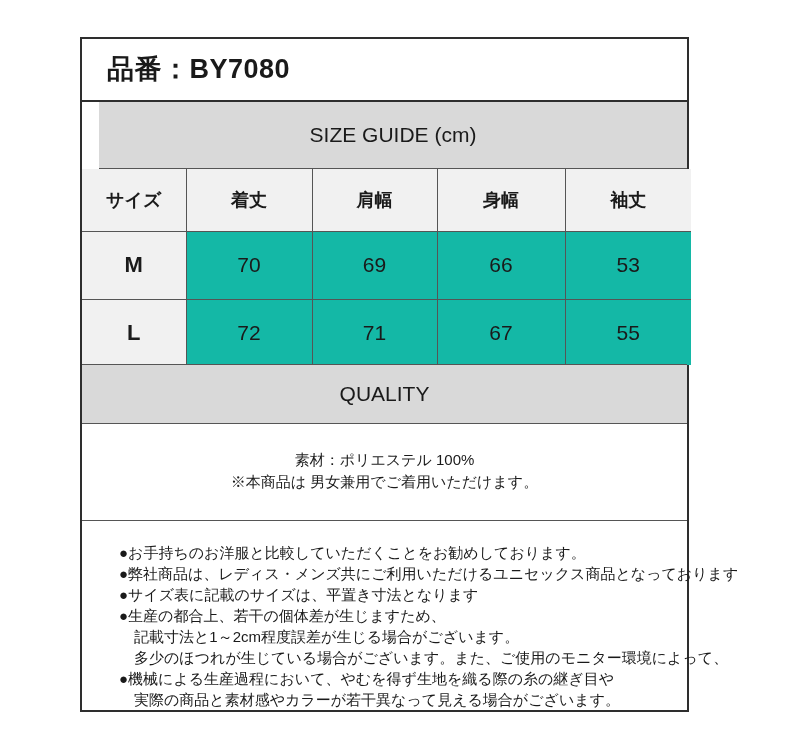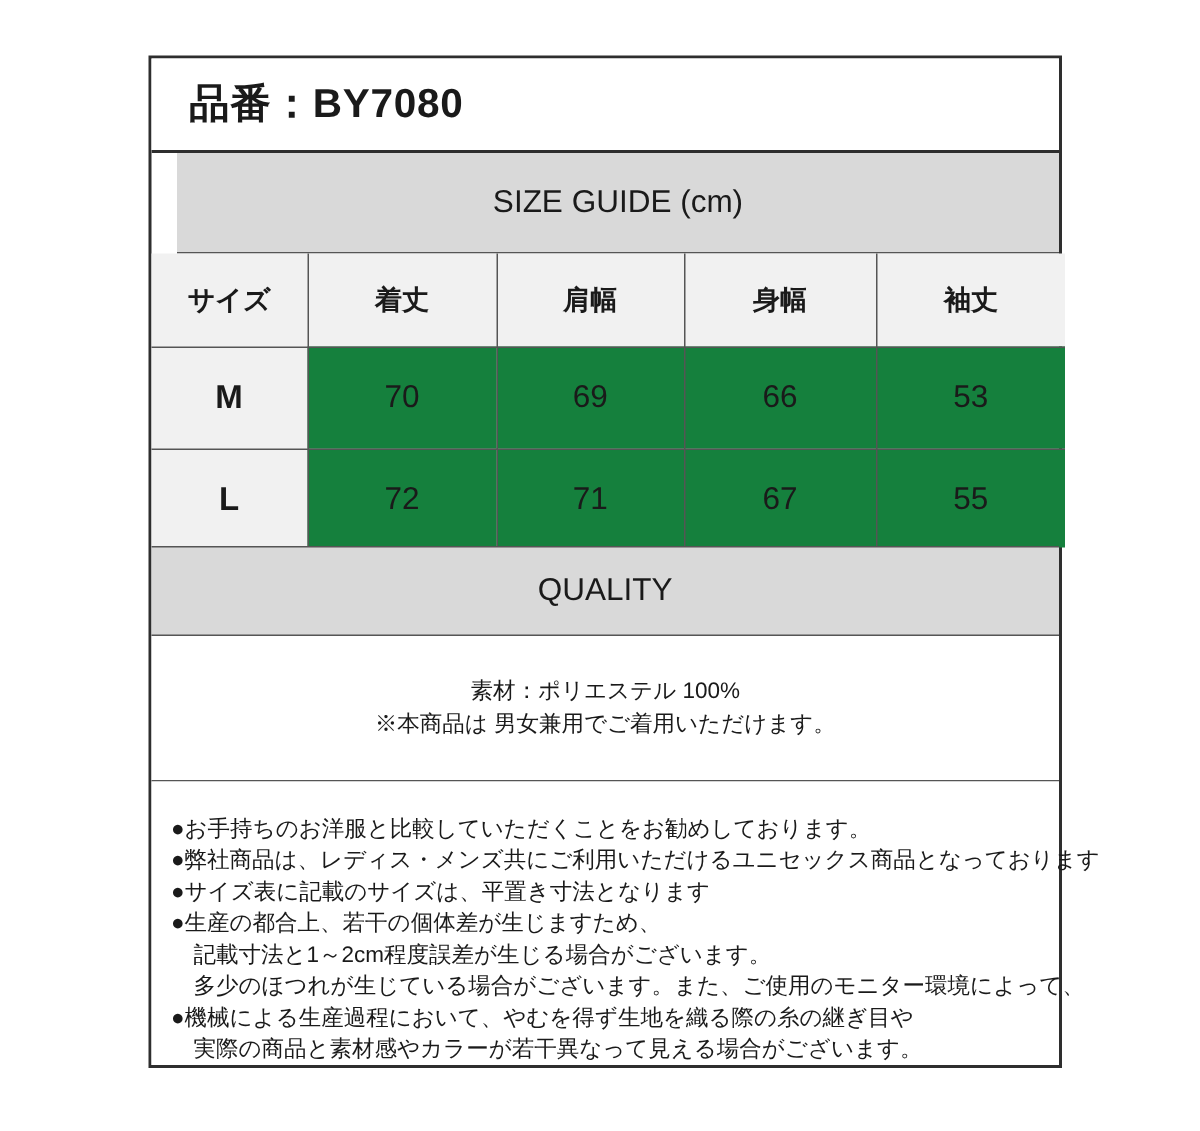--- a/index.html
+++ b/index.html
@@ -6,21 +6,21 @@
     margin: 0;
     padding: 0;
     background: #ffffff;
     width: 800px;
     height: 754px;
     font-family: "Liberation Sans", sans-serif;
     color: #1a1a1a;
   }
   .sheet {
     position: absolute;
-    left: 99px;
+    left: 80px;
     top: 37px;
     width: 609px;
     height: 675px;
     border: 2px solid #2e2e2e;
     box-sizing: border-box;
     background: #ffffff;
     display: flex;
     flex-direction: column;
   }
   .product-row {
@@ -74,21 +74,21 @@
     background: #f1f1f1;
     font-size: 18px;
     font-weight: bold;
   }
   table.size-table tbody th {
     background: #f1f1f1;
     font-size: 22px;
     font-weight: bold;
   }
   table.size-table tbody td {
-    background: #15803d;
+    background: #14b8a6;
     font-size: 21px;
     font-weight: normal;
   }
   tr.row-m > * { height: 68px; }
   tr.row-l > * { height: 66px; }
   .size-table + .band-quality { border-top: 1px solid #555555; margin-top: -1px; }
   .material-section {
     height: 110px;
     box-sizing: border-box;
     display: flex;
@@ -101,21 +101,21 @@
     border-bottom: 1px solid #555555;
   }
   .notes-section {
     flex: 1;
     box-sizing: border-box;
     padding: 21px 10px 0 13px;
     font-size: 15px;
     line-height: 21px;
     background: #ffffff;
   }
-  .note-line { white-space: nowrap; }
+  .note-line { white-space: nowrap; margin-left: 24px; }
   .note-line.cont { padding-left: 15px; }
 </style>
 </head>
 <body>
 
 <div class="sheet">
 
   <div class="product-row">
     <span>品番：BY7080</span>
   </div>

